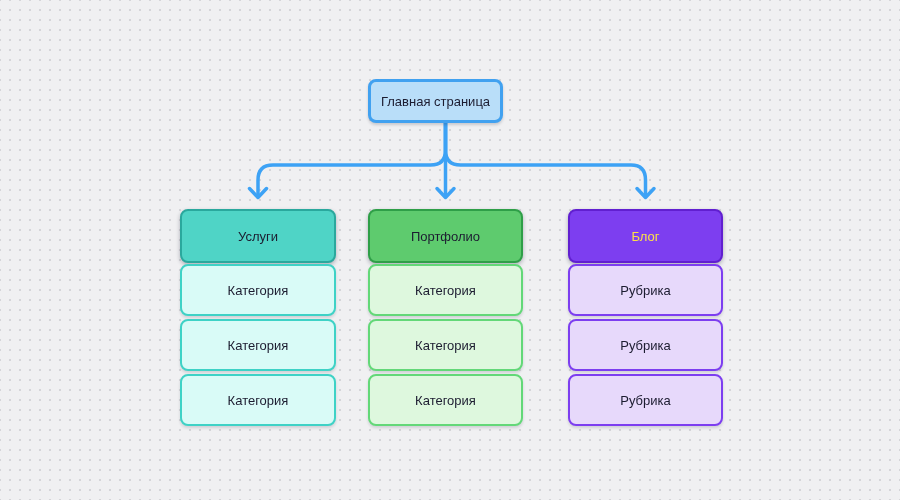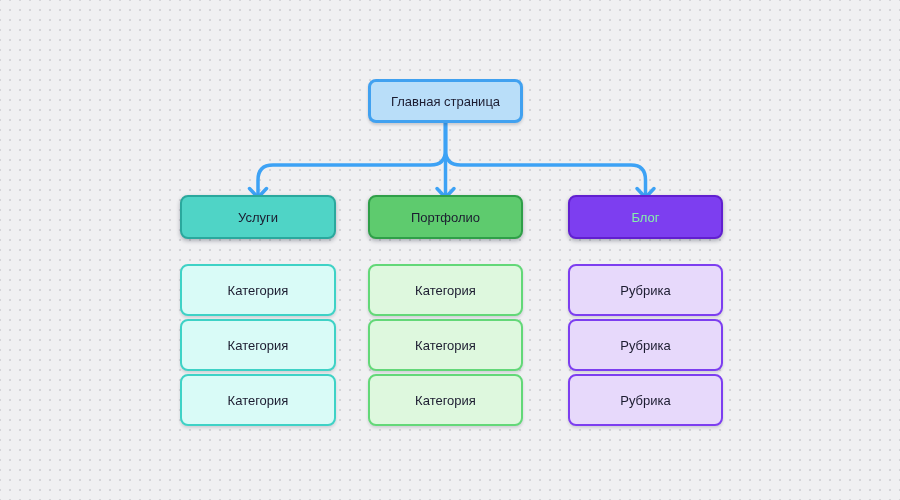--- a/index.html
+++ b/index.html
@@ -21,32 +21,32 @@
     display: flex;
     align-items: center;
     justify-content: center;
     border-radius: 8px;
     font-size: 13px;
     color: #1c1c30;
     text-align: center;
     cursor: default;
   }
   .node-root {
-    left: 368px; top: 79px; width: 155px; height: 44px;
+    left: 368px; top: 79px; width: 135px; height: 44px;
     background: #b9def9;
     border: 3px solid #41a1f0;
     box-shadow: 0 2px 3px rgba(15,23,42,0.18);
   }
   .header {
-    top: 195px; height: 44px;
+    top: 209px; height: 54px;
     box-shadow: 0 2px 4px rgba(15,23,42,0.30);
   }
   .header-services  { background: #4fd4c6; border: 2.5px solid #2aa89d; }
   .header-portfolio { background: #5ecb6e; border: 2.5px solid #2f9f48; }
-  .header-blog      { background: #7d3ef0; border: 2.5px solid #611fd0; color: #86efac; }
+  .header-blog      { background: #7d3ef0; border: 2.5px solid #611fd0; color: #fde047; }
   .leaf {
     height: 52px;
     box-shadow: 0 2px 3px rgba(15,23,42,0.14);
   }
   .leaf-services  { background: #d9fbf7; border: 2.5px solid #3ed2c6; }
   .leaf-portfolio { background: #def8de; border: 2.5px solid #63d878; }
   .leaf-blog      { background: #e7d9fb; border: 2.5px solid #7d3ef0; text-align: right; }
   .col-services  { left: 180px; width: 156px; }
   .col-portfolio { left: 368px; width: 155px; }
   .col-blog      { left: 568px; width: 155px; }

